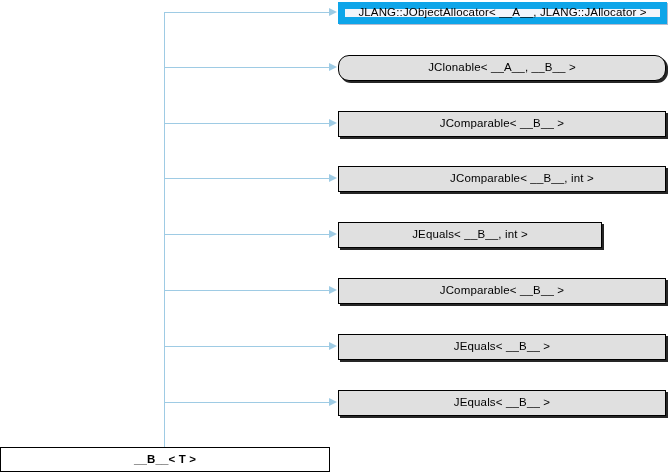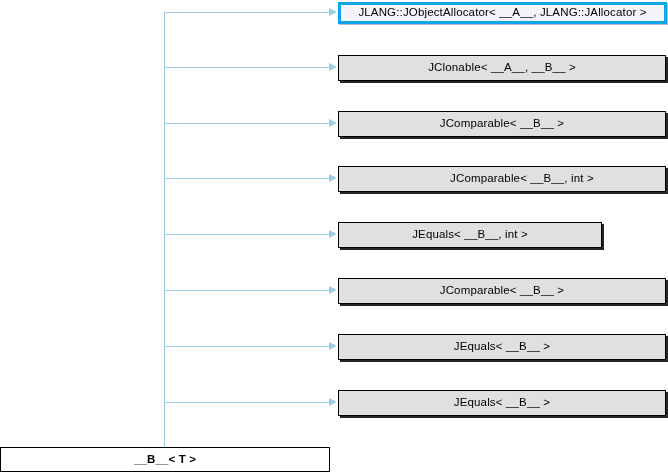--- a/index.html
+++ b/index.html
@@ -40,21 +40,21 @@
     font-size: 11.5px;
     line-height: 1;
     color: #000000;
     white-space: nowrap;
     letter-spacing: 0.15px;
   }
 
   
   .node.highlight {
     background: #f3f5fb;
-    border: 3px solid #0ea5e9;
+    border: 7px solid #0ea5e9;
     box-shadow: 1px 1px 0 0 rgba(120,132,168,0.55);
   }
 
   
   .node.plain {
     background: #e0e0e0;
     border: 1px solid #000000;
     box-shadow: 2px 2px 0 0 rgba(0,0,0,0.85);
   }
 
@@ -84,21 +84,21 @@
       <line x1="164.5" y1="290.5" x2="329" y2="290.5" stroke="#9ecbe4" stroke-width="1"></line>
       <polygon points="337,290 329,286 329,294" fill="#9ecbe4"></polygon>
       <line x1="164.5" y1="346.5" x2="329" y2="346.5" stroke="#9ecbe4" stroke-width="1"></line>
       <polygon points="337,346 329,342 329,350" fill="#9ecbe4"></polygon>
       <line x1="164.5" y1="402.5" x2="329" y2="402.5" stroke="#9ecbe4" stroke-width="1"></line>
       <polygon points="337,402 329,398 329,406" fill="#9ecbe4"></polygon>
     </svg>
 
   <div id="nodes">
       <div class="node highlight" style="left: 338px; top: 2px; width: 329px; height: 22px;">JLANG::JObjectAllocator&lt; __A__, JLANG::JAllocator &gt;</div>
-      <div class="node plain" style="left: 338px; top: 55px; width: 328px; height: 26px;">JClonable&lt; __A__, __B__ &gt;</div>
+      <div class="node plain" style="left: 338px; top: 55px; width: 328px; height: 26px; border-radius: 11px;">JClonable&lt; __A__, __B__ &gt;</div>
       <div class="node plain" style="left: 338px; top: 111px; width: 328px; height: 26px;">JComparable&lt; __B__ &gt;</div>
       <div class="node plain" style="left: 338px; top: 166px; width: 328px; height: 26px; padding-left: 40px;">JComparable&lt; __B__, int &gt;</div>
       <div class="node plain" style="left: 338px; top: 222px; width: 264px; height: 26px; text-align: right;">JEquals&lt; __B__, int &gt;</div>
       <div class="node plain" style="left: 338px; top: 278px; width: 328px; height: 26px;">JComparable&lt; __B__ &gt;</div>
       <div class="node plain" style="left: 338px; top: 334px; width: 328px; height: 26px;">JEquals&lt; __B__ &gt;</div>
       <div class="node plain" style="left: 338px; top: 390px; width: 328px; height: 26px;">JEquals&lt; __B__ &gt;</div>
       <div class="node root" style="left: 0px; top: 447px; width: 330px; height: 25px; font-weight: bold;">__B__&lt; T &gt;</div>
     </div>
 
 </div>

